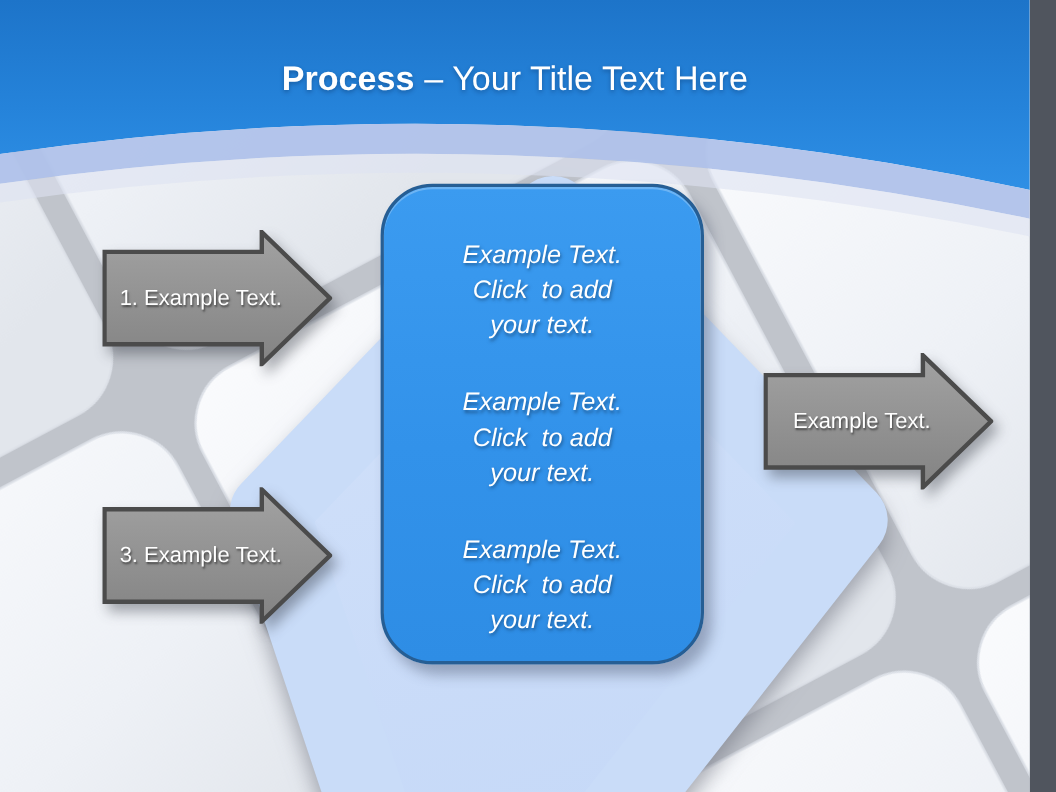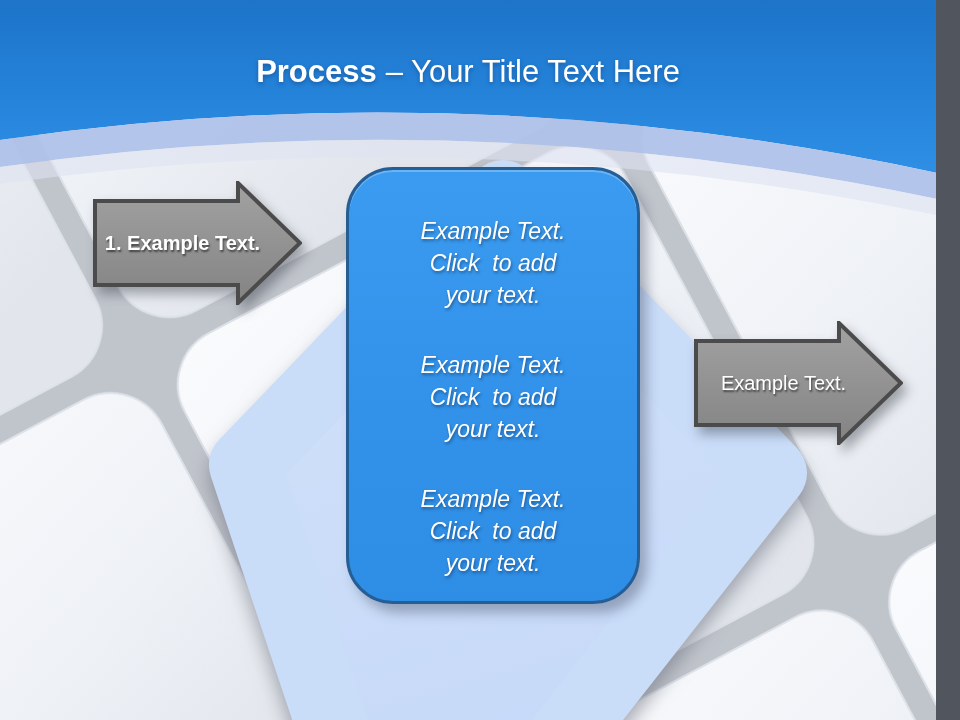--- a/index.html
+++ b/index.html
@@ -28,21 +28,21 @@
     padding-right:30px;box-sizing:border-box;
   }
   .arrow svg{
     position:absolute;left:0;top:0;width:209px;height:124px;
     filter:drop-shadow(5px 7px 6px rgba(40,45,55,.40));
   }
   .arrow-label{
     position:relative;color:#fff;font-size:20px;white-space:pre;
     text-shadow:1px 2px 2px rgba(0,0,0,.55);
   }
-  #arrow-1{left:93px;top:181px;font-weight:bold;}
+  #arrow-1{left:93px;top:209px;}
   #arrow-2{left:93px;top:320px;}
   #arrow-3{left:93px;top:443px;}
   #arrow-right{left:694px;top:321px;}
 
   
   .center-box{
     position:absolute;left:346px;top:167px;width:294px;height:437px;
     box-sizing:border-box;border:3px solid #265e94;border-radius:47px;
     background:linear-gradient(180deg,#3b9bf0 0%,#3292ea 55%,#2e8de5 100%);
     box-shadow:7px 9px 12px rgba(60,72,95,.38), inset 0 2px 0 rgba(255,255,255,.25);
@@ -102,20 +102,26 @@
   </div>
 
   <div class="arrow" id="arrow-1">
     <svg viewBox="0 0 209 124">
       <polygon points="2,20 145,20 145,2 207,62 145,122 145,104 2,104" fill="url(#arrowgrad)" stroke="#4b4b4b" stroke-width="4"></polygon>
     </svg>
     <span class="arrow-label">1. Example Text.</span>
   </div>
 
 
+  <div class="arrow" id="arrow-3">
+    <svg viewBox="0 0 209 124">
+      <polygon points="2,20 145,20 145,2 207,62 145,122 145,104 2,104" fill="url(#arrowgrad)" stroke="#4b4b4b" stroke-width="4"></polygon>
+    </svg>
+    <span class="arrow-label">3. Example Text.</span>
+  </div>
 
   <div class="arrow" id="arrow-right">
     <svg viewBox="0 0 209 124">
       <polygon points="2,20 145,20 145,2 207,62 145,122 145,104 2,104" fill="url(#arrowgrad)" stroke="#4b4b4b" stroke-width="4"></polygon>
     </svg>
     <span class="arrow-label">Example Text.</span>
   </div>
 
   <div class="center-box">
     <div class="text-block">

